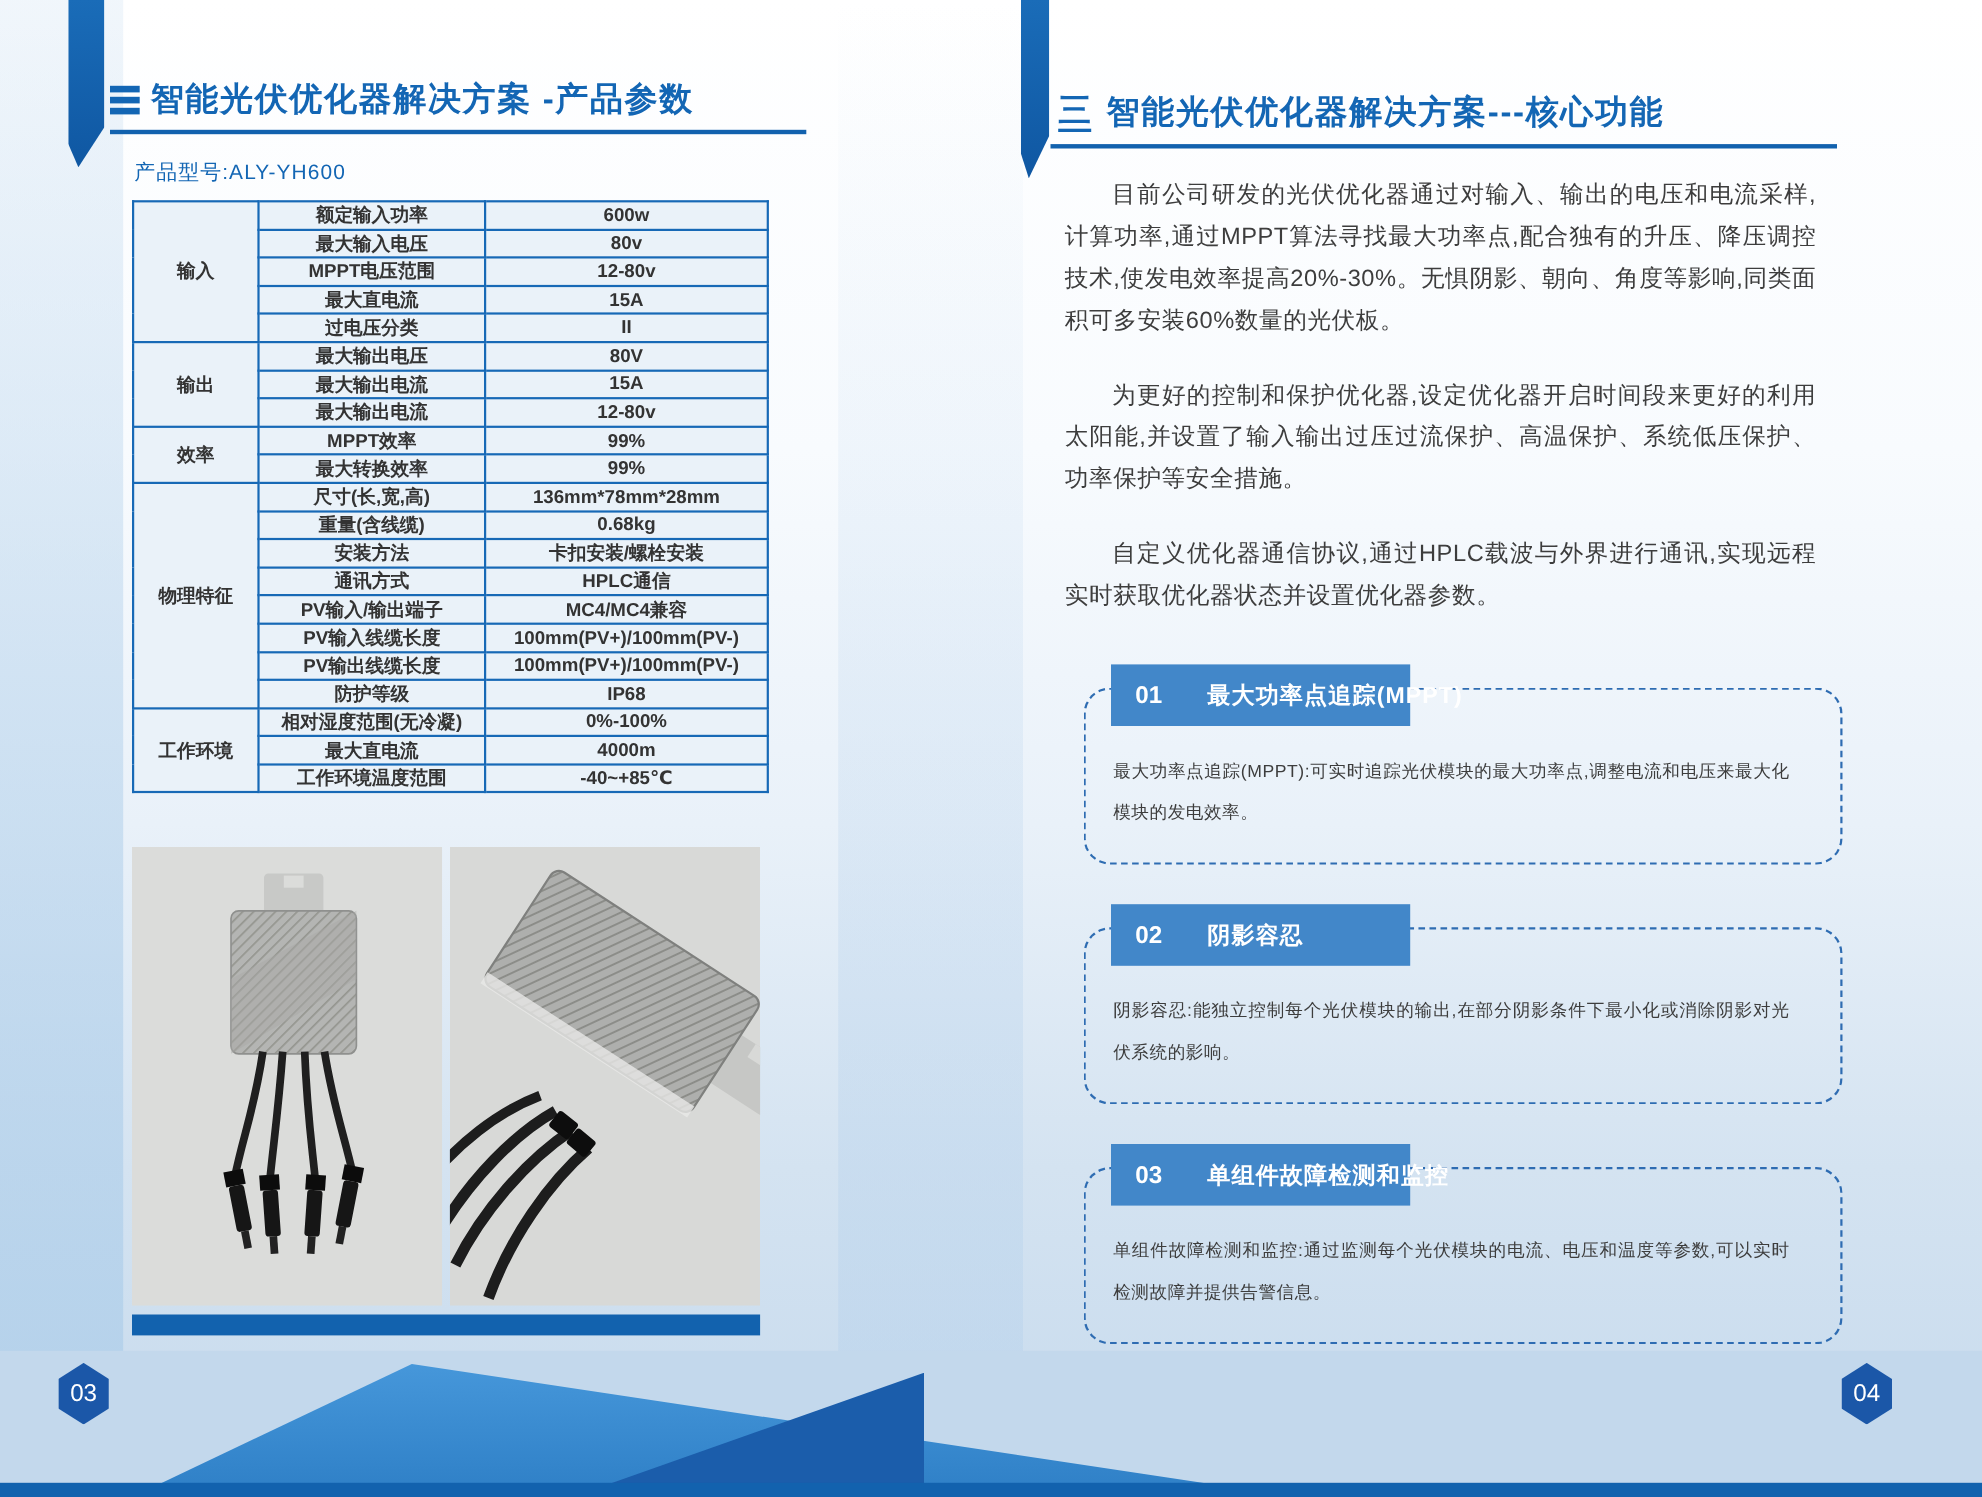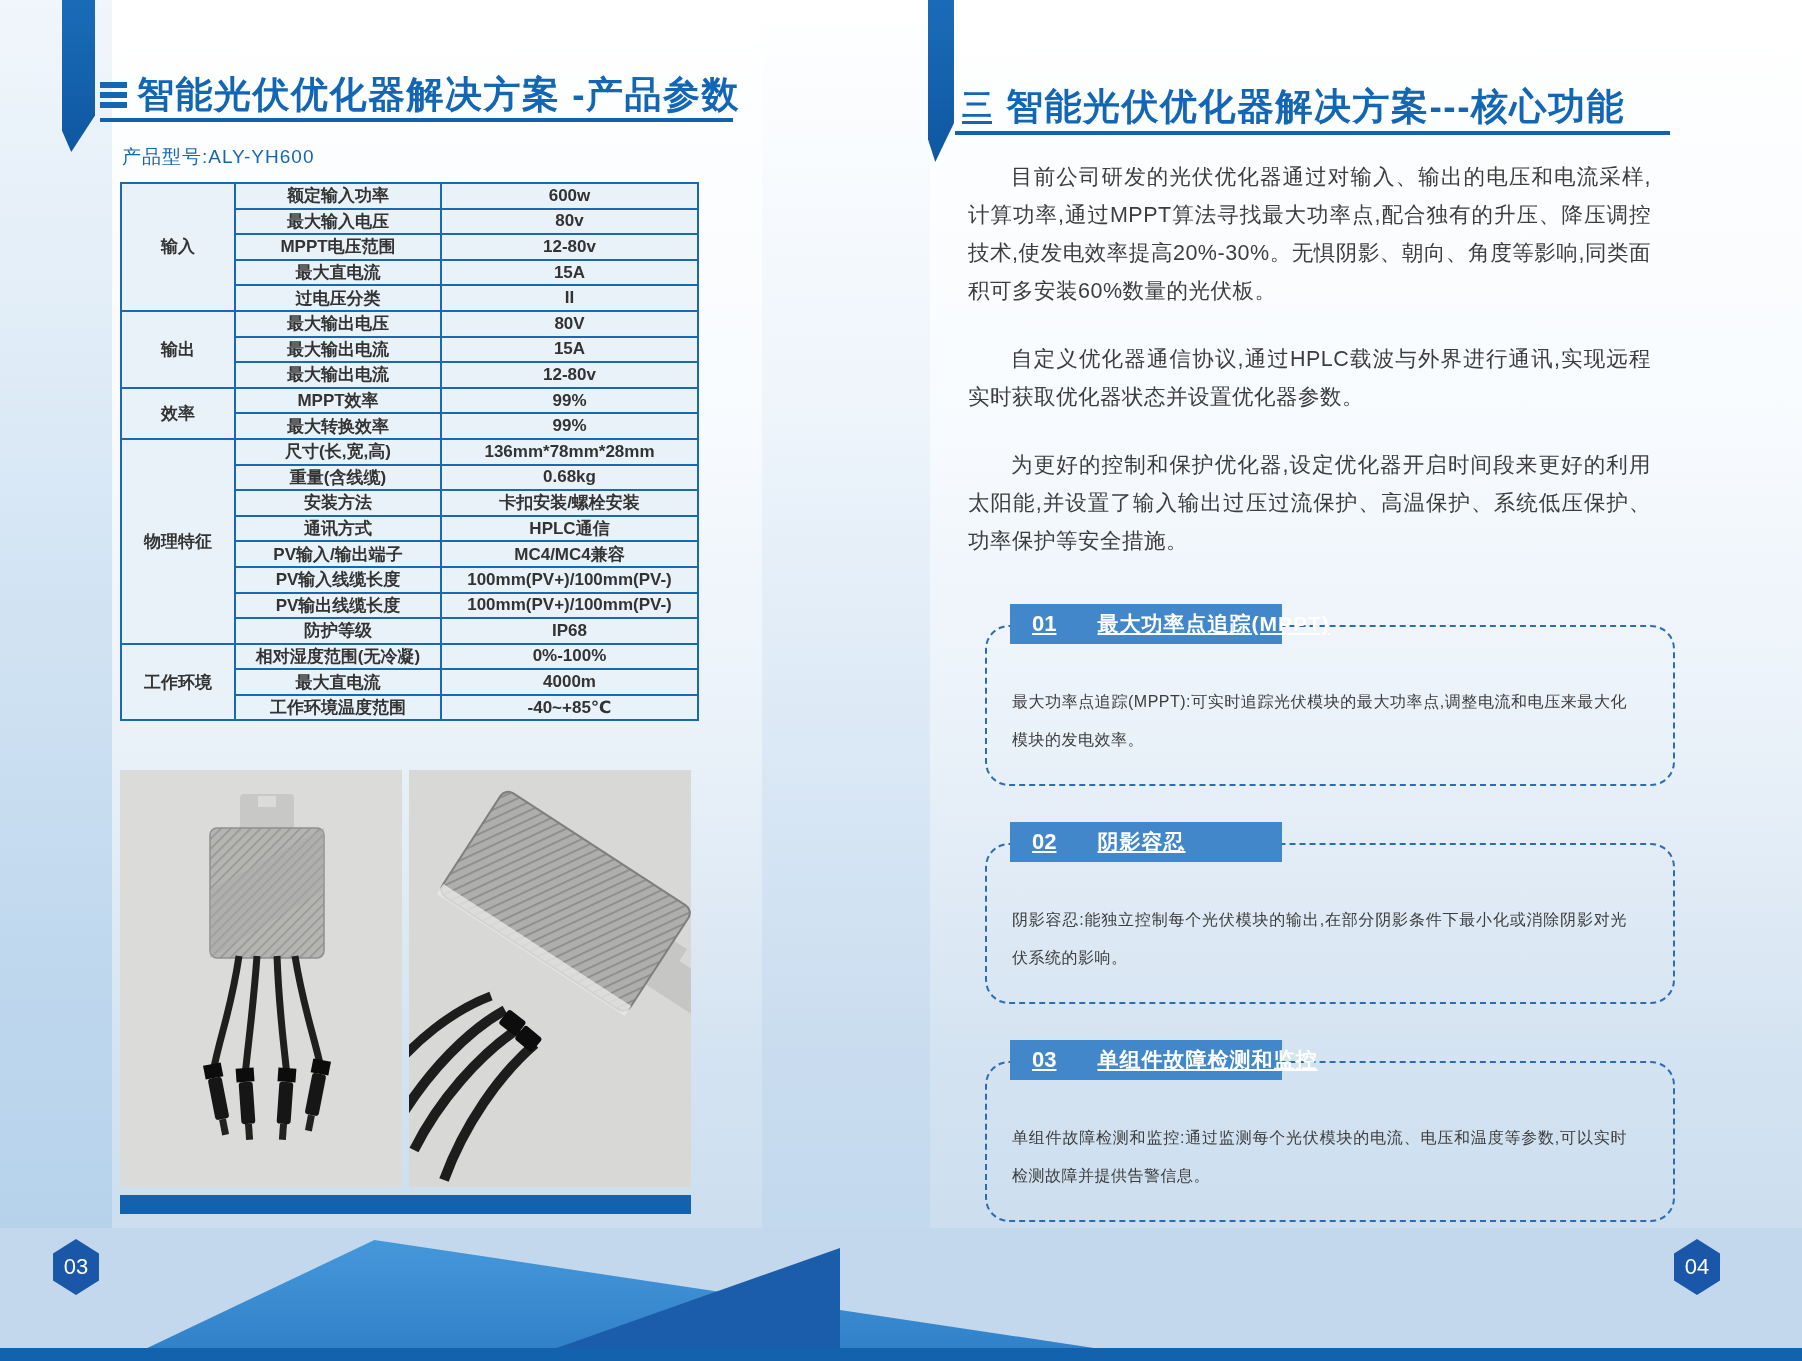--- a/index.html
+++ b/index.html
@@ -25,21 +25,21 @@
   .bottom-strip{position:absolute;left:0;bottom:0;width:100%;height:13px;background:var(--accent);}
   
   .ribbon{position:absolute;top:0;background:linear-gradient(180deg,#1a6cb8,#0f57a2);
     clip-path:polygon(0 0,100% 0,100% 76%,28% 100%,0 86%);}
   .ribbon-left{left:62px;width:33px;height:152px;}
   .ribbon-right{left:928px;width:26px;height:162px;}
   
   .ltitle-row{position:absolute;left:100px;top:70px;display:flex;align-items:center;gap:10px;}
   .ham{display:inline-flex;flex-direction:column;gap:4px;}
   .ham i{display:block;width:27px;height:6px;background:var(--title);}
-  .page-title{font-size:37px;font-weight:bold;color:var(--title);letter-spacing:1.5px;white-space:nowrap;text-align:right;}
+  .page-title{font-size:30px;font-weight:bold;color:var(--title);letter-spacing:1.5px;white-space:nowrap;text-align:right;}
   .rule{position:absolute;height:3.5px;background:var(--accent);}
   .rule-left{left:100px;top:118px;width:633px;}
   .rule-right{left:955px;top:131px;width:715px;}
   .rtitle-row{position:absolute;left:962px;top:82px;display:flex;align-items:center;gap:14px;}
   .marker{font-size:30px;font-weight:bold;color:var(--title);border-bottom:3px solid var(--title);
     padding-bottom:1px;line-height:1;}
   .model{position:absolute;left:122px;top:144px;font-size:19px;color:var(--title);letter-spacing:1px;}
   
   .spec{position:absolute;left:120px;top:182px;border-collapse:collapse;}
   .spec th,.spec td{border:2px solid var(--tborder);background:var(--cellbg);
@@ -57,22 +57,22 @@
     display:flex;align-items:center;justify-content:center;font-size:22px;}
   .hex-left{left:53px;top:1239px;}
   .hex-right{left:1674px;top:1239px;}
   
   .paras{position:absolute;left:968px;top:158px;width:697px;}
   .paras p{margin:0 14px 30px 0;font-size:21.5px;line-height:38px;color:var(--text);
     text-align:justify;text-indent:2em;letter-spacing:.5px;}
   .features{position:absolute;left:985px;top:625px;width:690px;}
   .feature{position:relative;height:157px;margin-bottom:57px;
     border:2.5px dashed var(--dash);border-radius:24px;}
-  .feature-header{position:absolute;left:23px;top:-23px;width:272px;height:40px;background:var(--fheader);
-    color:#fff;display:flex;align-items:center;padding-left:22px;box-sizing:border-box;text-decoration:underline;}
+  .feature-header{position:absolute;left:23px;top:-23px;width:272px;height:56px;background:var(--fheader);
+    color:#fff;display:flex;align-items:center;padding-left:22px;box-sizing:border-box;}
   .f-num{font-size:22px;font-weight:bold;margin-right:16px;}
   .f-title{font-size:21px;font-weight:bold;letter-spacing:1px;white-space:nowrap;margin-left:25px;}
   .feature-body{position:absolute;left:25px;top:56px;width:615px;font-size:16px;line-height:38px;
     color:var(--text);text-align:justify;letter-spacing:.5px;}
 </style>
 </head>
 <body>
 
 <div class="canvas">
 
@@ -264,22 +264,22 @@
   <div class="ribbon ribbon-right"></div>
 
   <div class="rtitle-row">
     <span class="marker">三</span>
     <span class="page-title">智能光伏优化器解决方案---核心功能</span>
   </div>
   <div class="rule rule-right"></div>
 
   <div class="paras" id="paras">
       <p>目前公司研发的光伏优化器通过对输入、输出的电压和电流采样,计算功率,通过MPPT算法寻找最大功率点,配合独有的升压、降压调控技术,使发电效率提高20%-30%。无惧阴影、朝向、角度等影响,同类面积可多安装60%数量的光伏板。</p>
+      <p>为更好的控制和保护优化器,设定优化器开启时间段来更好的利用太阳能,并设置了输入输出过压过流保护、高温保护、系统低压保护、功率保护等安全措施。</p>
       <p>自定义优化器通信协议,通过HPLC载波与外界进行通讯,实现远程实时获取优化器状态并设置优化器参数。</p>
-      <p>为更好的控制和保护优化器,设定优化器开启时间段来更好的利用太阳能,并设置了输入输出过压过流保护、高温保护、系统低压保护、功率保护等安全措施。</p>
     </div>
 
   <div class="features" id="features">
   <div class="feature">
     <div class="feature-header">
       <span class="f-num">01</span>
       <span class="f-title">最大功率点追踪(MPPT)</span>
     </div>
     <div class="feature-body">最大功率点追踪(MPPT):可实时追踪光伏模块的最大功率点,调整电流和电压来最大化模块的发电效率。</div>
   </div>

